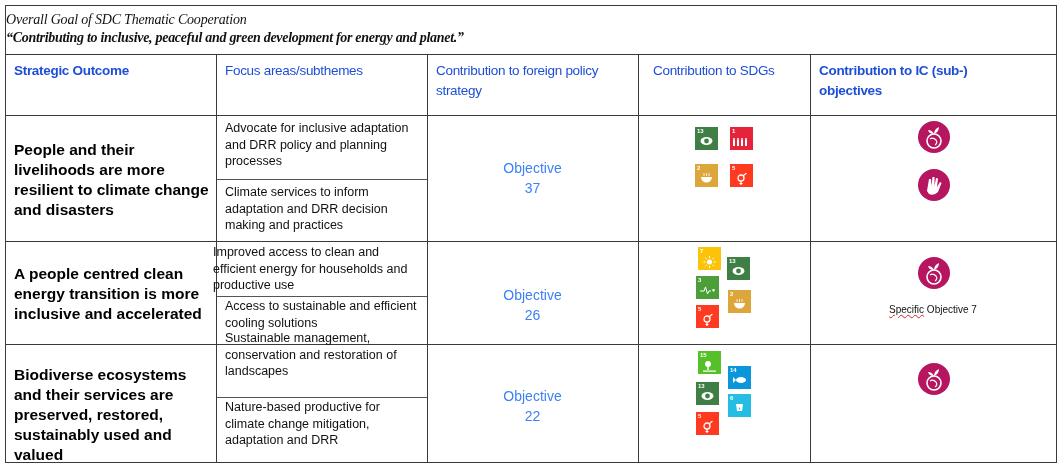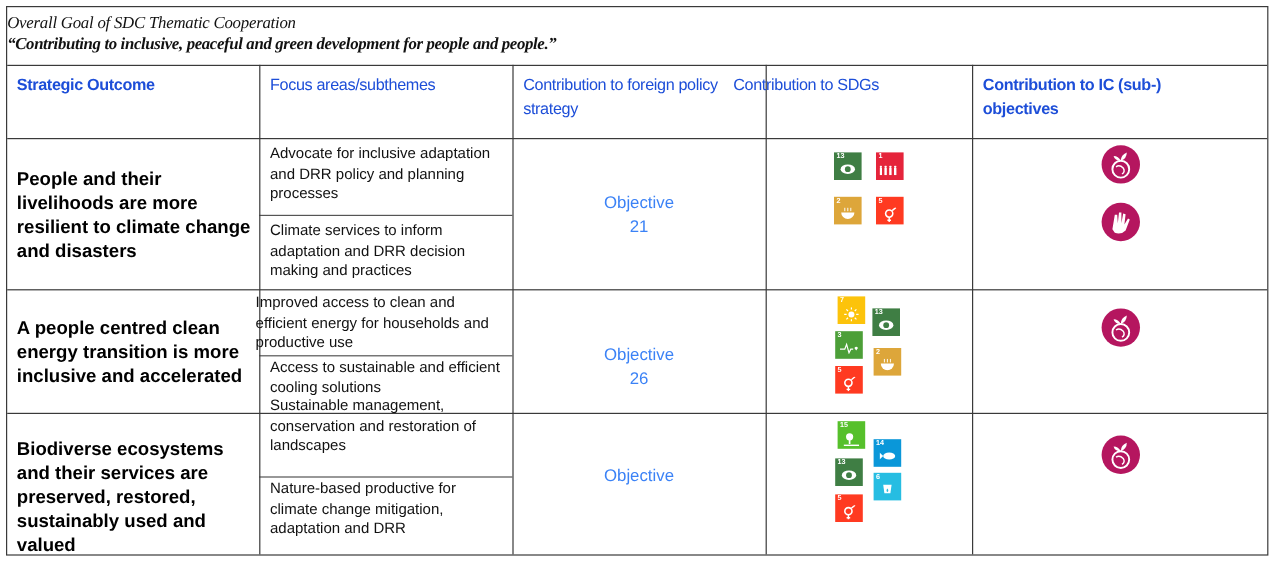--- a/index.html
+++ b/index.html
@@ -39,49 +39,49 @@
   .ic { position: absolute; width: 32px; height: 32px; border-radius: 50%; background: #b5165f; }
   .ic svg { position: absolute; left: 0; top: 0; }
 </style>
 </head>
 <body>
 
 <div class="tbl">
 
   <div class="abs goal">
     <div class="l1">Overall Goal of SDC Thematic Cooperation</div>
-    <div class="l2">“Contributing to inclusive, peaceful and green development for people and people.”</div>
+    <div class="l2">“Contributing to inclusive, peaceful and green development for energy and planet.”</div>
   </div>
 
   <div class="hline" style="left:0;top:48px;width:1050px;"></div>
   <div class="hline" style="left:0;top:109px;width:1050px;"></div>
   <div class="hline" style="left:0;top:235px;width:1050px;"></div>
   <div class="hline" style="left:0;top:338px;width:1050px;"></div>
 
   <div class="hline thin" style="left:210px;top:173px;width:211px;"></div>
   <div class="hline thin" style="left:210px;top:290px;width:211px;"></div>
   <div class="hline thin" style="left:210px;top:391px;width:211px;"></div>
 
   <div class="vline" style="left:210px;top:48px;height:408px;"></div>
   <div class="vline" style="left:421px;top:48px;height:408px;"></div>
   <div class="vline" style="left:632px;top:48px;height:408px;"></div>
   <div class="vline" style="left:804px;top:48px;height:408px;"></div>
 
   <div class="abs hdr b" style="left:8px;top:55px;width:200px;">Strategic Outcome</div>
   <div class="abs hdr" style="left:219px;top:55px;width:200px;">Focus areas/subthemes</div>
   <div class="abs hdr" style="left:430px;top:55px;width:202px;">Contribution to foreign policy strategy</div>
-  <div class="abs hdr" style="left:605px;top:55px;width:160px;">Contribution to SDGs</div>
+  <div class="abs hdr" style="left:647px;top:55px;width:160px;">Contribution to SDGs</div>
   <div class="abs outcome" style="left:8px;top:134px;width:196px;">People and their livelihoods are more resilient to climate change and disasters</div>
 
   <div class="abs hdr b" style="left:813px;top:55px;width:200px;">Contribution to IC (sub-) objectives</div>
   <div class="abs focus" style="left:219px;top:114px;width:195px;">Advocate for inclusive adaptation and DRR policy and planning processes</div>
   <div class="abs focus" style="left:219px;top:178px;width:195px;">Climate services to inform adaptation and DRR decision making and practices</div>
   <div class="abs objective" style="left:421px;top:152px;width:211px;">
     <div>Objective</div>
-    <div>21</div>
+    <div>37</div>
   </div>
   <div class="abs" style="left:632px;top:109px;width:172px;height:126px;">
     <div class="sdg" style="left:57px;top:12px;background:#3f7e44;">
       <span class="num">13</span>
       <svg width="13" height="10" viewBox="0 0 13 10">
           <ellipse cx="6.5" cy="5" rx="6" ry="4" fill="#fff"></ellipse>
           <circle cx="6.5" cy="5" r="2.4" fill="#3f7e44"></circle>
         </svg>
     </div>
     <div class="sdg" style="left:92px;top:12px;background:#e5243b;">
@@ -178,27 +178,29 @@
   </div>
   <div class="abs" style="left:804px;top:235px;width:246px;height:103px;">
     <div class="ic" style="left:108px;top:16px;">
       <svg width="32" height="32" viewBox="0 0 32 32">
           <circle cx="16" cy="20" r="7" fill="none" stroke="#fff" stroke-width="1.6"></circle>
           <path d="M12 18 q3 -2 6 1 q2 3 -1 5" fill="none" stroke="#fff" stroke-width="1.2"></path>
           <path d="M16 13 q0 -5 5 -7 q0 5 -5 7z" fill="#fff"></path>
           <path d="M16 13 q-2 -4 -6 -4 q1 4 6 4z" fill="#fff"></path>
         </svg>
     </div>
+    <div class="abs specobj" style="left:0;top:63px;width:246px;"><span class="sq">Specific</span><span> Objective 7</span></div>
   </div>
 
   <div class="abs outcome" style="left:8px;top:359px;width:200px;">Biodiverse ecosystems and their services are preserved, restored, sustainably used and valued</div>
   <div class="abs focus" style="left:219px;top:324px;width:200px;">Sustainable management, conservation and restoration of landscapes</div>
   <div class="abs focus" style="left:219px;top:393px;width:190px;">Nature-based productive for climate change mitigation, adaptation and DRR</div>
   <div class="abs objective" style="left:421px;top:380px;width:211px;">
     <div>Objective</div>
+    <div>22</div>
   </div>
   <div class="abs" style="left:632px;top:338px;width:172px;height:118px;">
     <div class="sdg" style="left:60px;top:7px;background:#56c02b;">
       <span class="num">15</span>
       <svg width="13" height="12" viewBox="0 0 13 12">
           <circle cx="5" cy="4" r="3" fill="#fff"></circle>
           <rect x="4.3" y="6" width="1.4" height="4" fill="#fff"></rect>
           <rect x="0" y="10.5" width="13" height="1.2" fill="#fff"></rect>
         </svg>
     </div>

